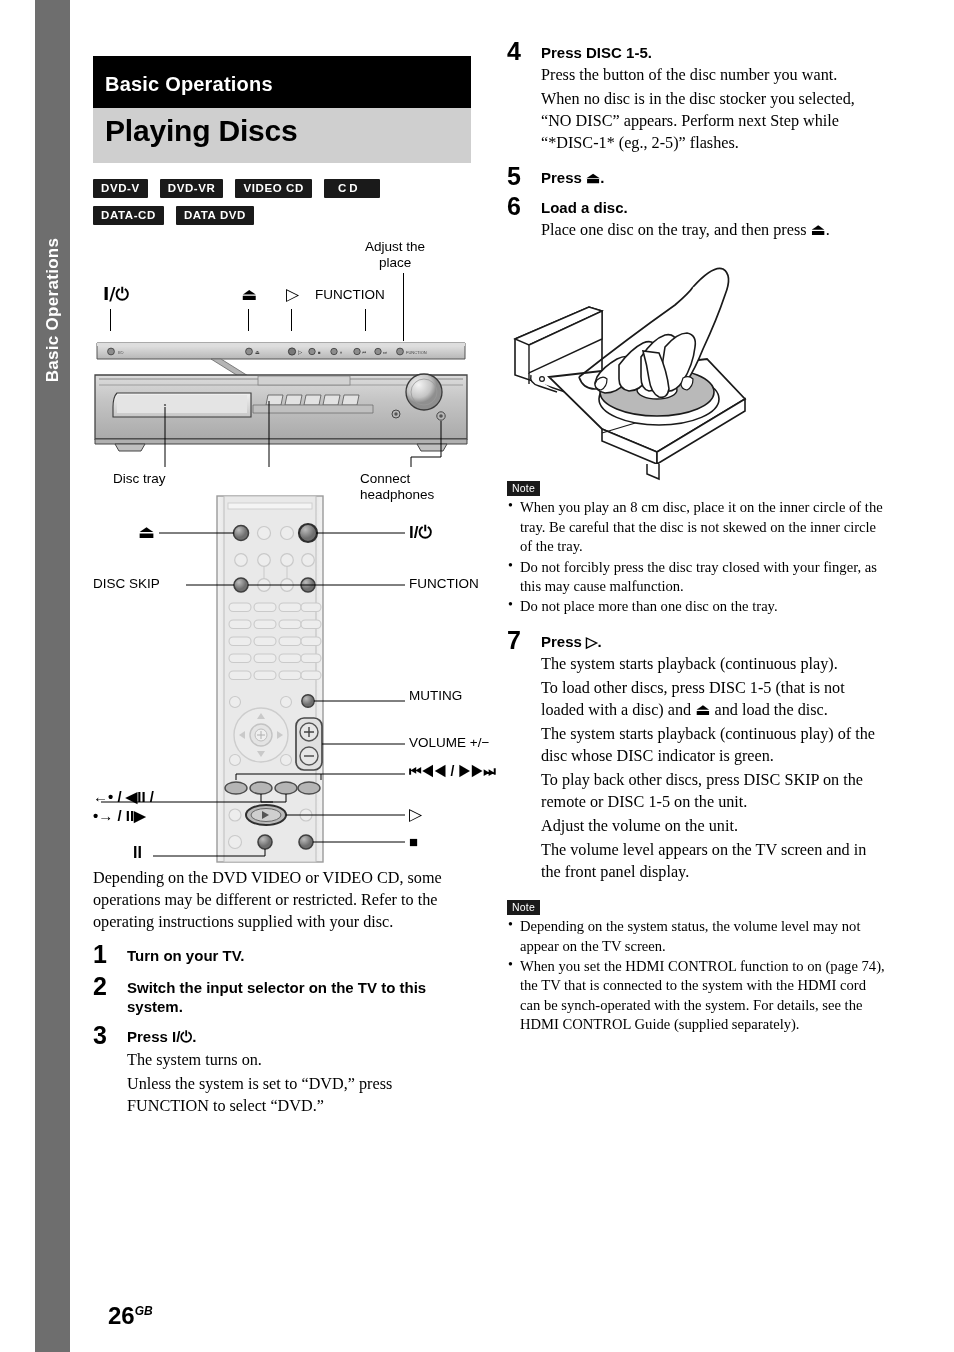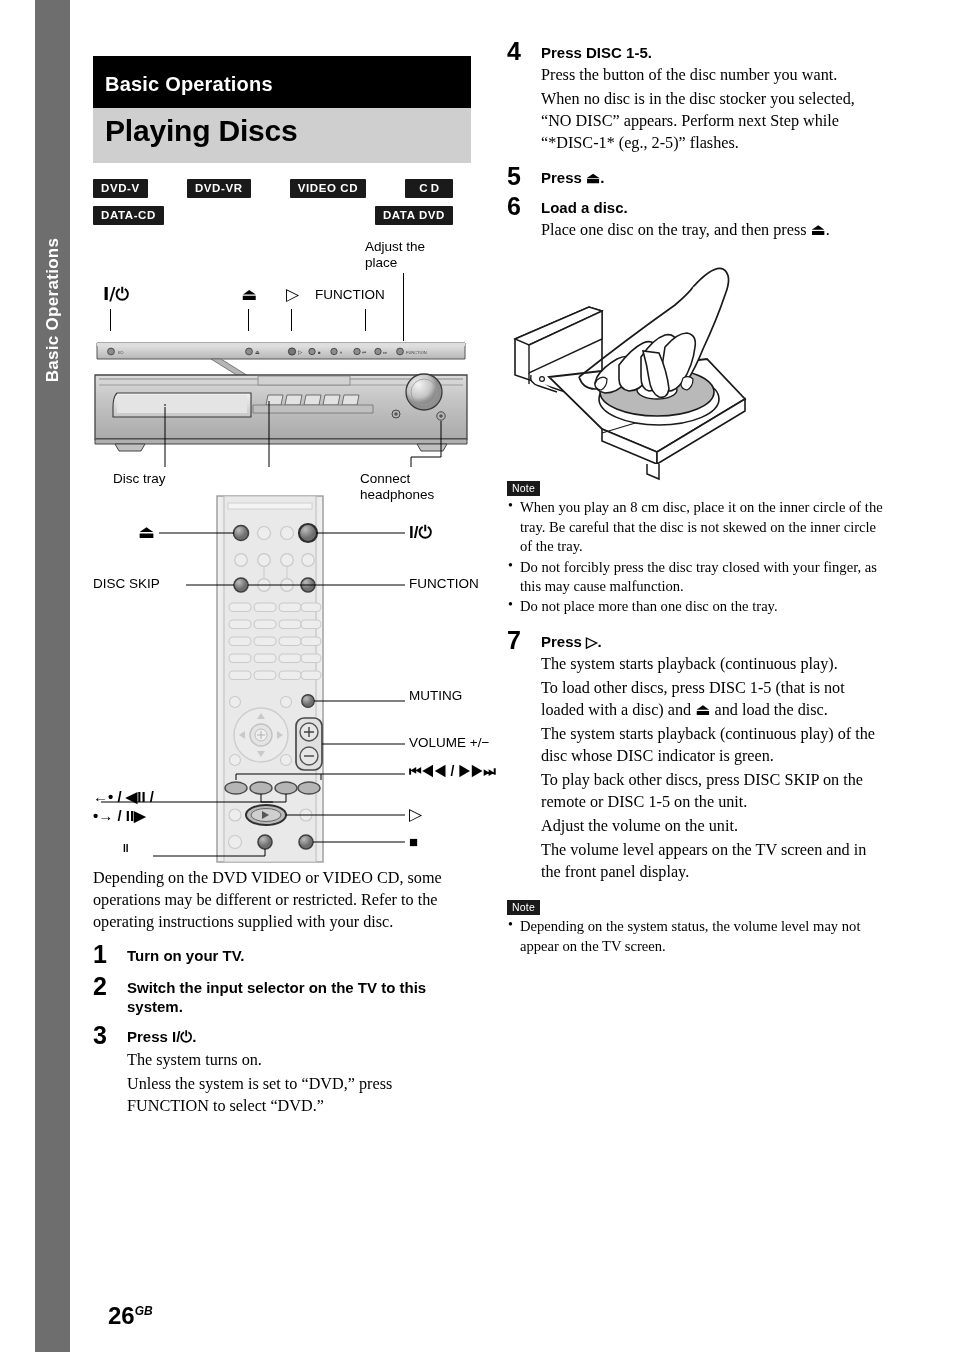--- a/index.html
+++ b/index.html
@@ -42,31 +42,31 @@
   }
   .title-bar {
     background: #cfcfcf; color: #000000;
     font-family: "Liberation Sans", sans-serif;
     font-weight: bold; font-size: 30px;
     padding: 6px 12px 15px 12px;
     letter-spacing: -.2px;
   }
 
   
-  .badges { margin-top: 16px; display: flex; flex-wrap: wrap; gap: 8px 12px; width: 360px; justify-content: space-between;}
+  .badges { margin-top: 16px; display: flex; flex-wrap: wrap; gap: 8px 12px; width: 360px;}
   .badge {
     background: #1a1a1a; color: #ffffff;
     font-family: "Liberation Sans", sans-serif;
     font-weight: bold; font-size: 11.5px;
     padding: 3px 8px 4px 8px;
     letter-spacing: .6px;
     line-height: 1.05;
     border-radius: 1px;
   }
-  .badge.b-cd { letter-spacing: 3px; padding-left: 14px; padding-right: 11px;}
+  .badge.b-cd { letter-spacing: 3px; padding-left: 14px; padding-right: 19px;}
 
   
   .fig-front { position: relative; width: 378px; height: 245px; margin-top: 14px; }
   .calloutT {
     position: absolute;
     font-family: "Liberation Sans", sans-serif;
     font-size: 13.5px; color: #000; line-height: 1.15;
   }
   .vline { position: absolute; width: 1px; background: #000; }
 
@@ -152,21 +152,21 @@
       <span class="badge">DVD-V</span>
       <span class="badge">DVD-VR</span>
       <span class="badge">VIDEO CD</span>
       <span class="badge b-cd">CD</span>
       <span class="badge">DATA-CD</span>
       <span class="badge">DATA DVD</span>
     </div>
 
     <div class="fig-front">
 
-      <div class="calloutT" style="left:272px; top:0px; text-align:left;">
+      <div class="calloutT" style="left:272px; top:0px; text-align:center;">
         <span>Adjust the</span><br>
         <span>place</span>
       </div>
       <div class="vline" style="left:310px; top:34px; height:68px;"></div>
 
       <div class="calloutT sym" style="left:10px; top:46px; font-size:17px; font-weight:bold;">I/⏻</div>
       <div class="vline" style="left:17px; top:70px; height:22px;"></div>
 
       <div class="calloutT sym" style="left:148px; top:46px; font-size:17px;">⏏</div>
       <div class="vline" style="left:155px; top:70px; height:22px;"></div>
@@ -383,21 +383,21 @@
         <path d="M220 352 L312 352" stroke="#000" stroke-width="1"></path>
         <path d="M172 359 L172 366 L60 366" stroke="#000" stroke-width="1" fill="none"></path>
       </svg>
 
       <div class="calloutR sym" style="left:45px; top:31px; font-size:18px;">⏏</div>
       <div class="calloutR" style="left:0px; top:86px;">DISC SKIP</div>
       <div class="calloutR sym" style="left:0px; top:298px; font-size:15px; font-weight:bold; width:180px;">
         <span>←• / ◀II /</span><br>
         <span>•→ / II▶</span>
       </div>
-      <div class="calloutR sym" style="left:30px; top:353px; font-size:10px; font-weight:bold;">II</div>
+      <div class="calloutR sym" style="left:40px; top:353px; font-size:16px; font-weight:bold;">II</div>
 
       <div class="calloutR sym" style="left:316px; top:32px; font-size:17px; font-weight:bold;">I/⏻</div>
       <div class="calloutR" style="left:316px; top:86px;">FUNCTION</div>
       <div class="calloutR" style="left:316px; top:198px;">MUTING</div>
       <div class="calloutR" style="left:316px; top:245px;">VOLUME +/−</div>
       <div class="calloutR sym" style="left:316px; top:273px; font-size:14px; font-weight:bold;">⏮◀◀ / ▶▶⏭</div>
       <div class="calloutR sym" style="left:316px; top:314px; font-size:17px;">▷</div>
       <div class="calloutR sym" style="left:316px; top:343px; font-size:15px;">■</div>
     </div>
 
@@ -517,19 +517,20 @@
           <div class="step-text">To play back other discs, press DISC SKIP on the remote or DISC 1-5 on the unit.</div>
           <div class="step-text">Adjust the volume on the unit.</div>
           <div class="step-text">The volume level appears on the TV screen and in the front panel display.</div>
         </div>
       </div>
 
       <div style="margin-top:14px;">
         <span class="note-tag">Note</span>
         <ul class="note-list">
           <li>Depending on the system status, the volume level may not appear on the TV screen.</li>
+          <li>When you set the HDMI CONTROL function to on (page 74), the TV that is connected to the system with the HDMI cord can be synch-operated with the system. For details, see the HDMI CONTROL Guide (supplied separately).</li>
         </ul>
       </div>
 
     </div>
   </div>
 
 </div>
 
 </body></html>

